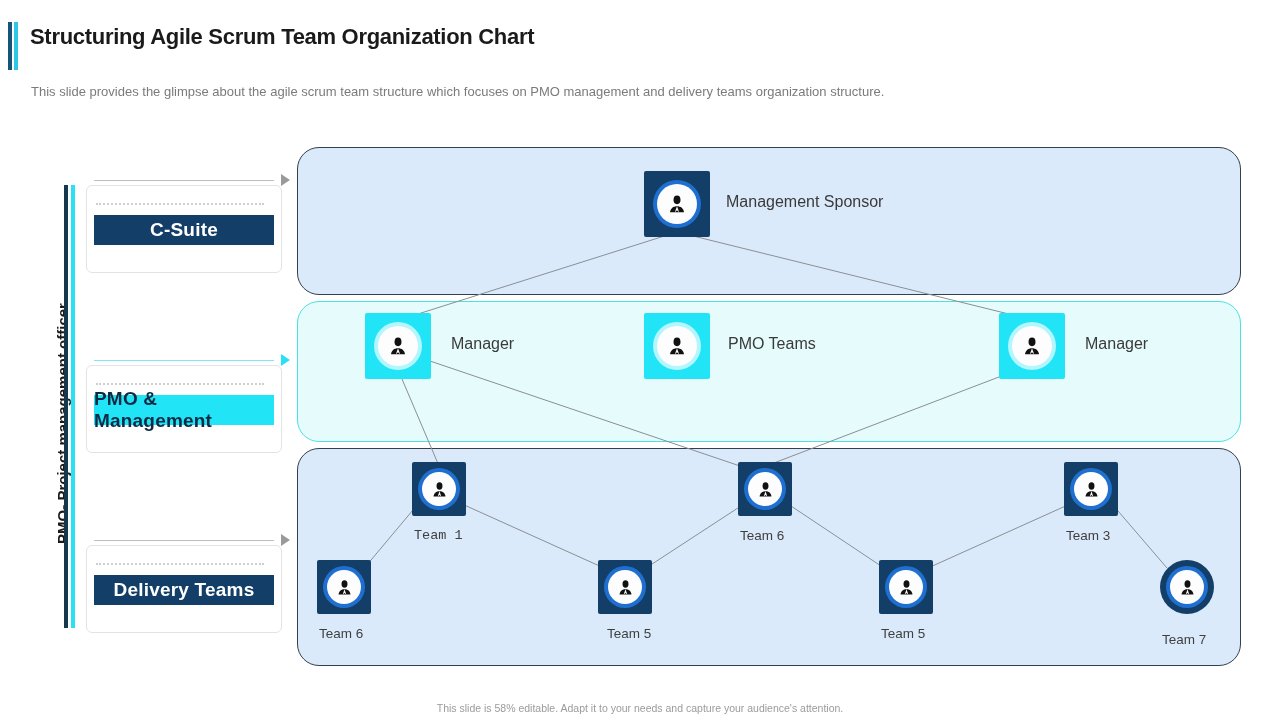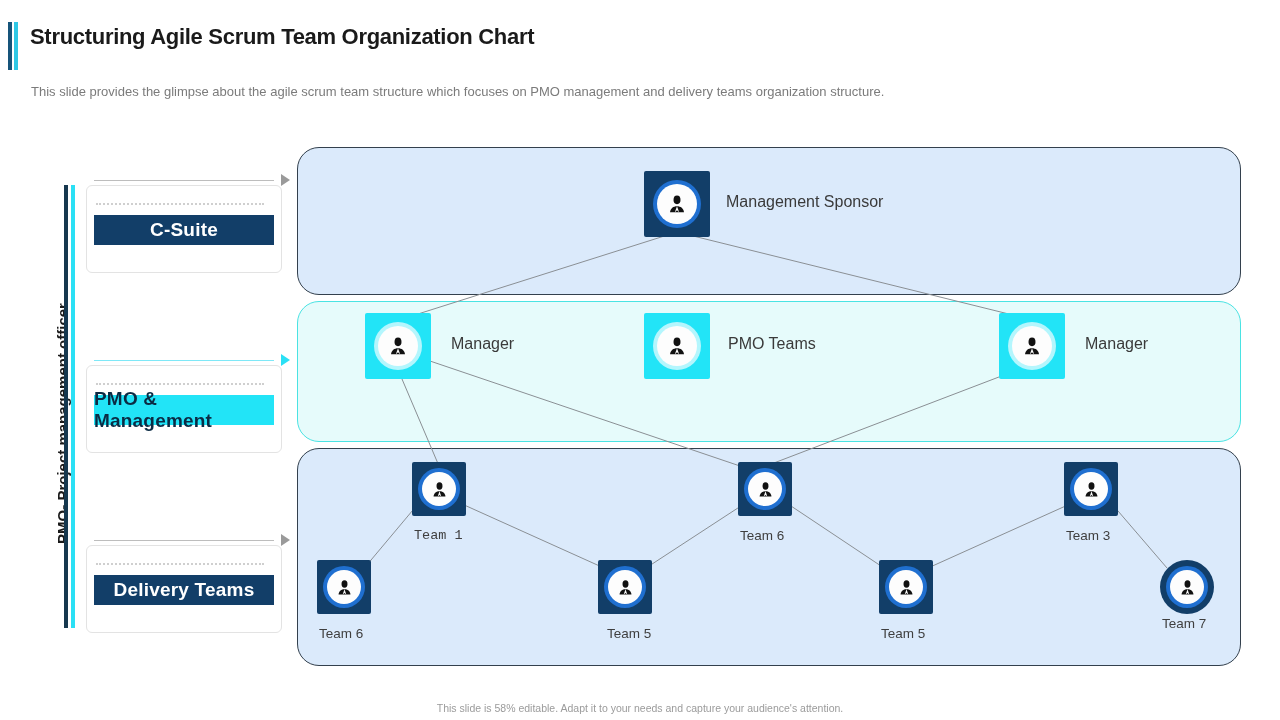--- a/index.html
+++ b/index.html
@@ -305,18 +305,18 @@
   <div class="node" style="left:1160px; top:560px;">
     <div class="nbox circ-navy" style="width:54px; height:54px;">
       <div class="ring navy" style="width:34px; height:34px;">
         <svg class="person" width="17" height="17" viewBox="0 0 24 24">
           <ellipse cx="12" cy="7" rx="4.2" ry="5.2" fill="#111"></ellipse>
           <path d="M3.6 22c0.5-5 4-7.4 8.4-7.4S20 17 20.4 22z" fill="#111"></path>
           <path d="M12 14.6 L9.4 22 L12 19.6 L14.6 22 Z" fill="#fdfdfd"></path>
         </svg>
       </div>
     </div>
-    <div class="node-label below" style="left:2px; top:56px;">Team 7</div>
+    <div class="node-label below" style="left:2px; top:72px;">Team 7</div>
   </div>
 
   <div class="footer">This slide is 58% editable. Adapt it to your needs and capture your audience's attention.</div>
 
 </div>
 
 </body></html>

